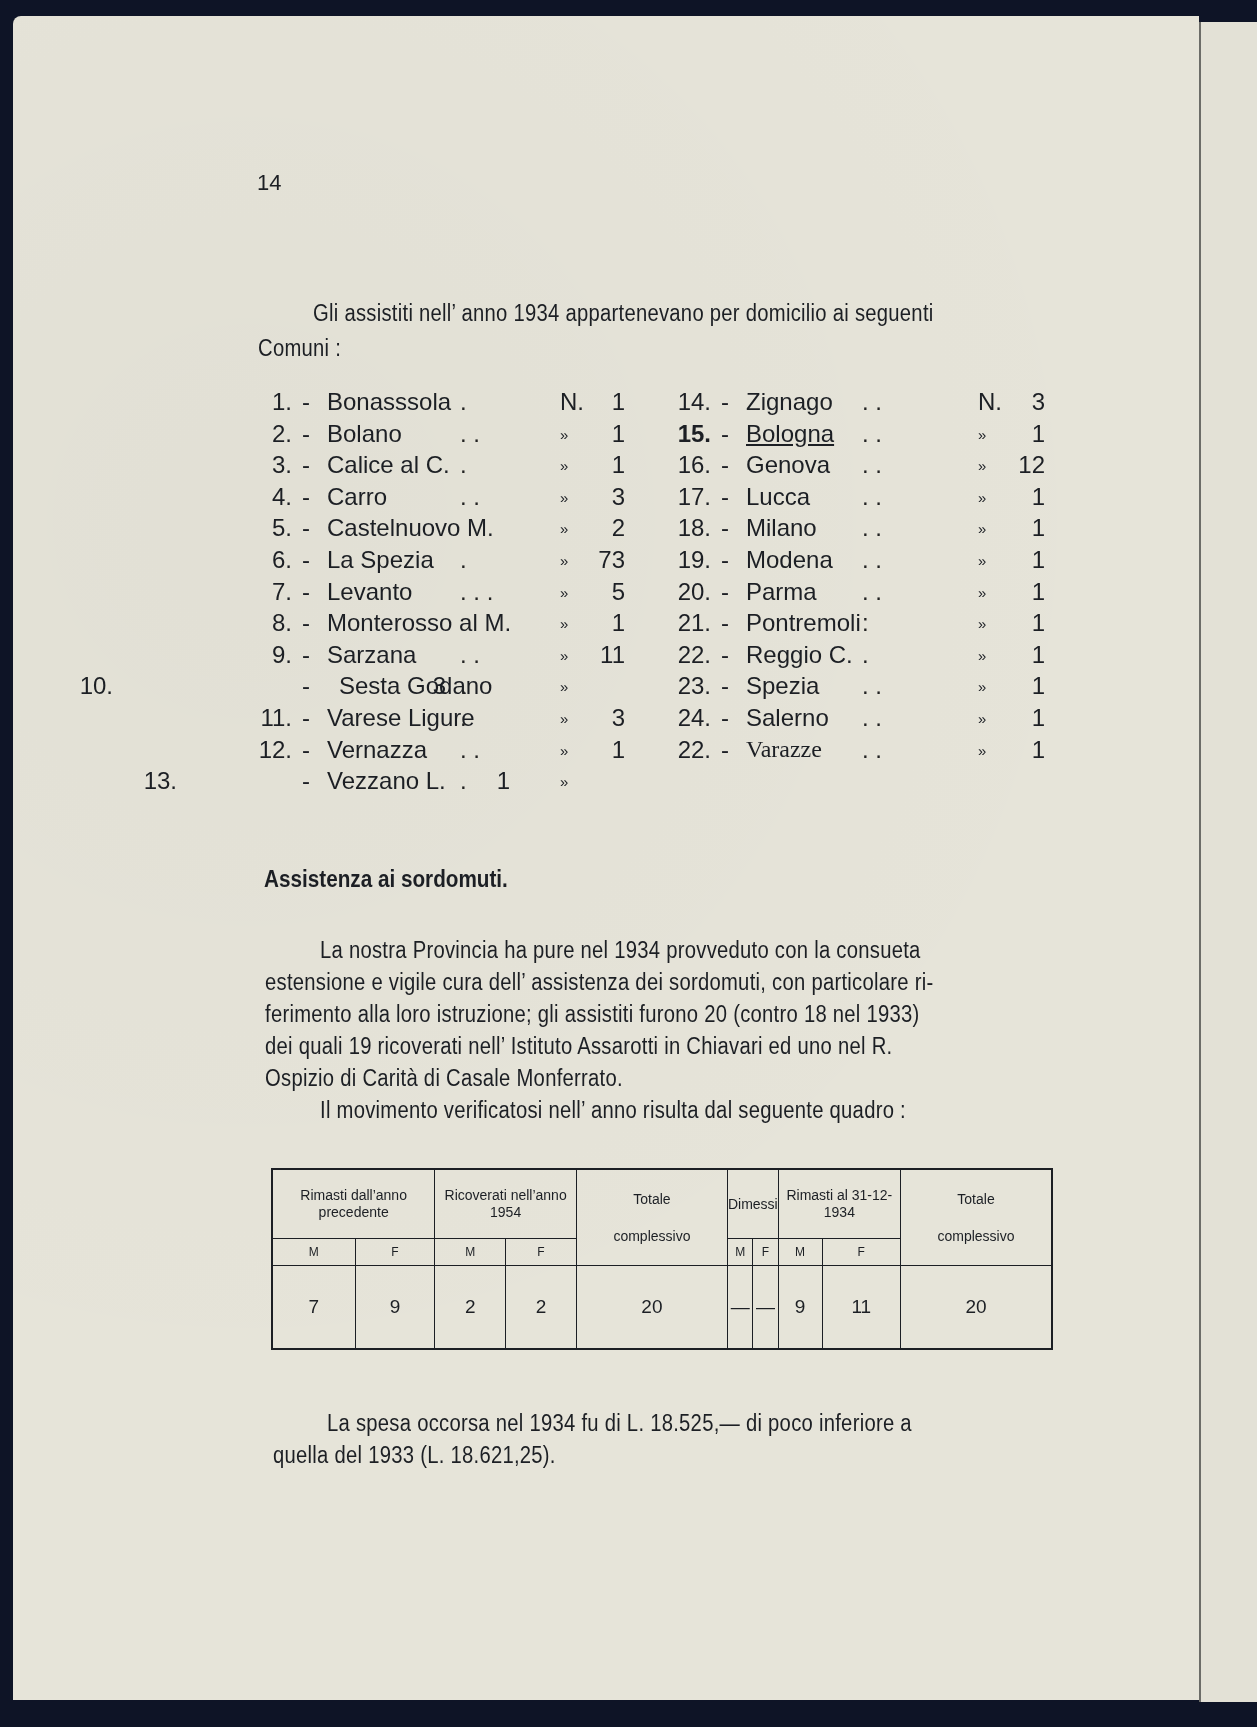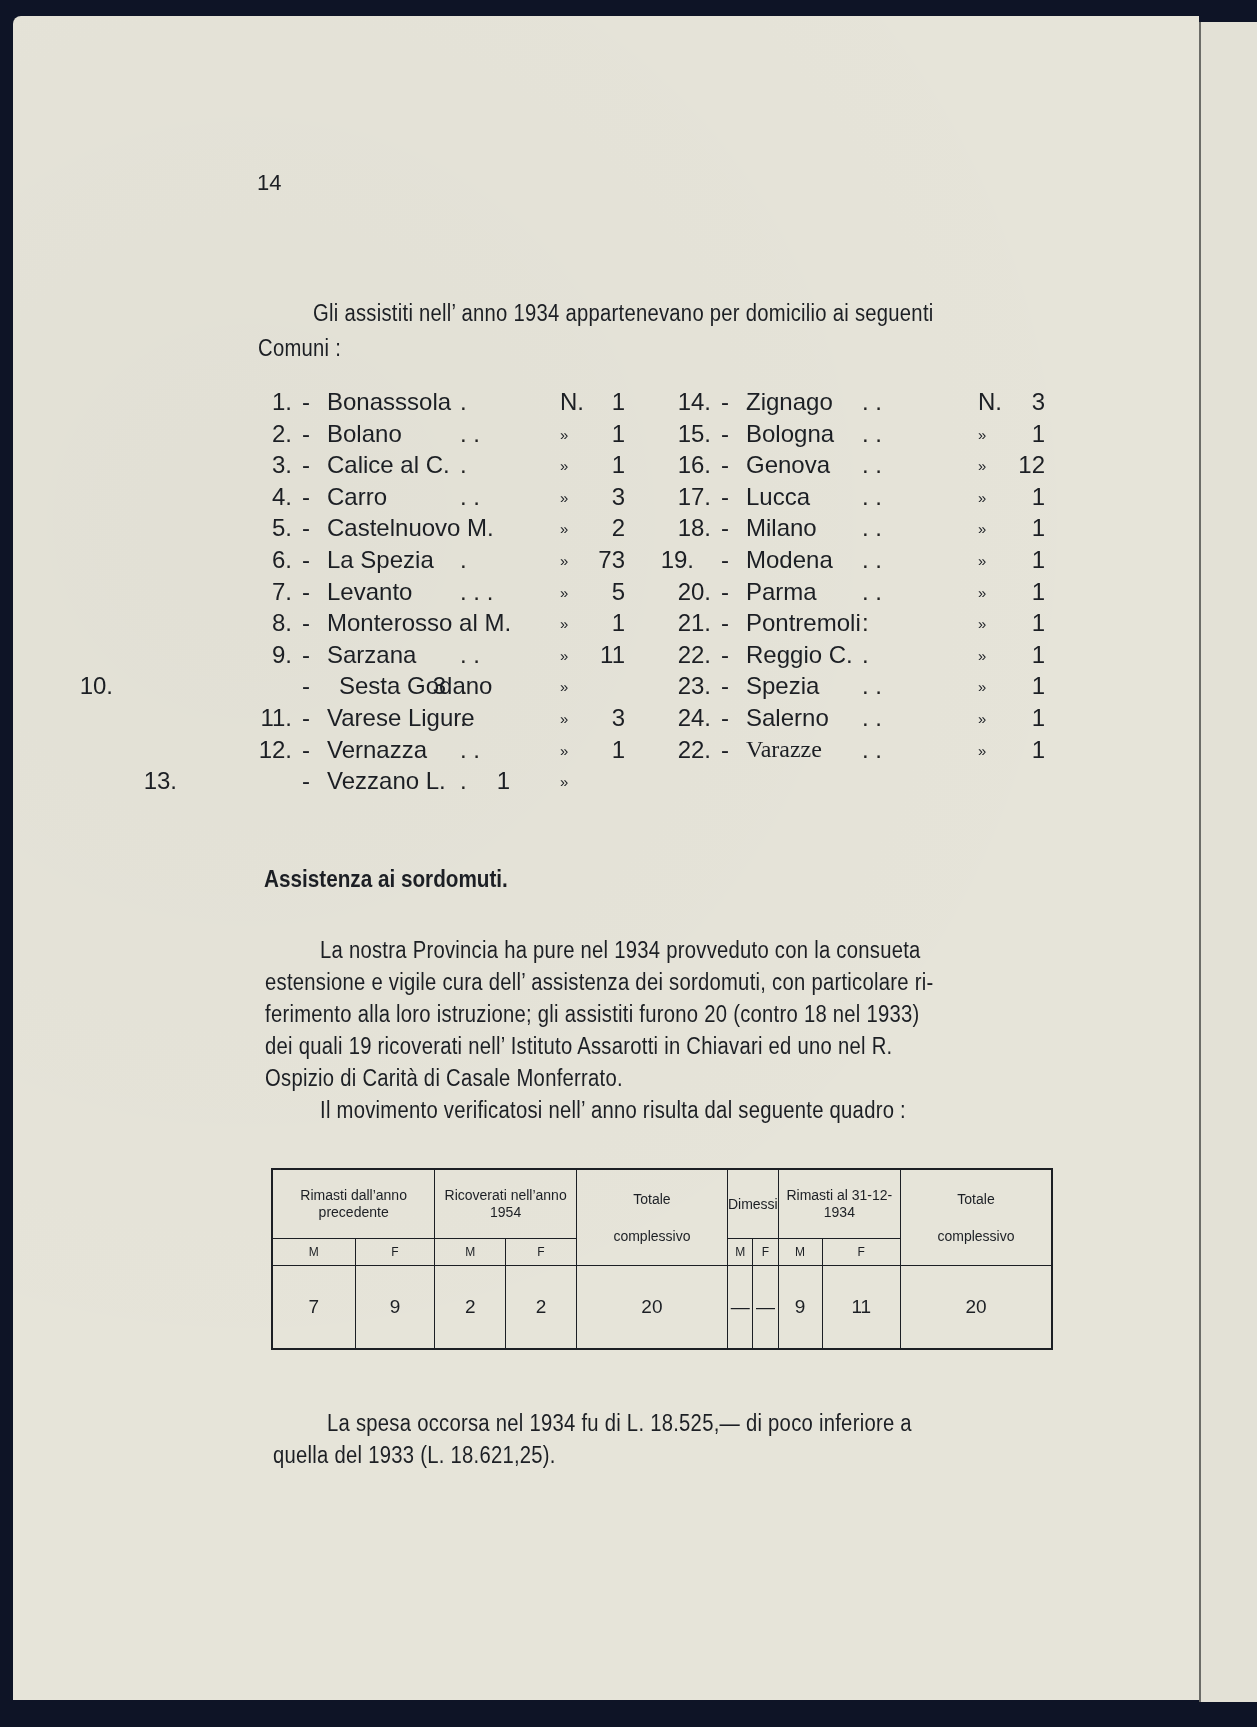--- a/index.html
+++ b/index.html
@@ -145,23 +145,23 @@
 <div id="list-right">
     <div class="row" style="left: 0px; top: 388px; width: 1257px;">
       <span style="right: 546px;">14.</span>
       <span style="left: 721px;">-</span>
       <span style="left: 746px;">Zignago</span>
       <span class="dots" style="left: 862px;">.   .</span>
       <span style="left: 978px; font-size: 24px;">N.</span>
       <span style="right: 212px;">3</span>
     </div>
     <div class="row" style="left: 0px; top: 419.6px; width: 1257px;">
-      <span style="right: 546px;">15.</span>
-      <span style="left: 721px;">-</span>
-      <span style="left: 746px;">Bologna</span>
+      <span style="right: 546px; font-weight: bold;">15.</span>
+      <span style="left: 721px;">-</span>
+      <span style="left: 746px; text-decoration: underline;">Bologna</span>
       <span class="dots" style="left: 862px;">.   .</span>
       <span style="left: 978px; font-size: 15px; top: 6px;">»</span>
       <span style="right: 212px;">1</span>
     </div>
     <div class="row" style="left: 0px; top: 451.2px; width: 1257px;">
       <span style="right: 546px;">16.</span>
       <span style="left: 721px;">-</span>
       <span style="left: 746px;">Genova</span>
       <span class="dots" style="left: 862px;">.   .</span>
       <span style="left: 978px; font-size: 15px; top: 6px;">»</span>
@@ -177,21 +177,21 @@
     </div>
     <div class="row" style="left: 0px; top: 514.4px; width: 1257px;">
       <span style="right: 546px;">18.</span>
       <span style="left: 721px;">-</span>
       <span style="left: 746px;">Milano</span>
       <span class="dots" style="left: 862px;">.   .</span>
       <span style="left: 978px; font-size: 15px; top: 6px;">»</span>
       <span style="right: 212px;">1</span>
     </div>
     <div class="row" style="left: 0px; top: 546px; width: 1257px;">
-      <span style="right: 563px;">19.</span>
+      <span style="right: 546px;">19.</span>
       <span style="left: 721px;">-</span>
       <span style="left: 746px;">Modena</span>
       <span class="dots" style="left: 862px;">.   .</span>
       <span style="left: 978px; font-size: 15px; top: 6px;">»</span>
       <span style="right: 212px;">1</span>
     </div>
     <div class="row" style="left: 0px; top: 577.6px; width: 1257px;">
       <span style="right: 546px;">20.</span>
       <span style="left: 721px;">-</span>
       <span style="left: 746px;">Parma</span>

